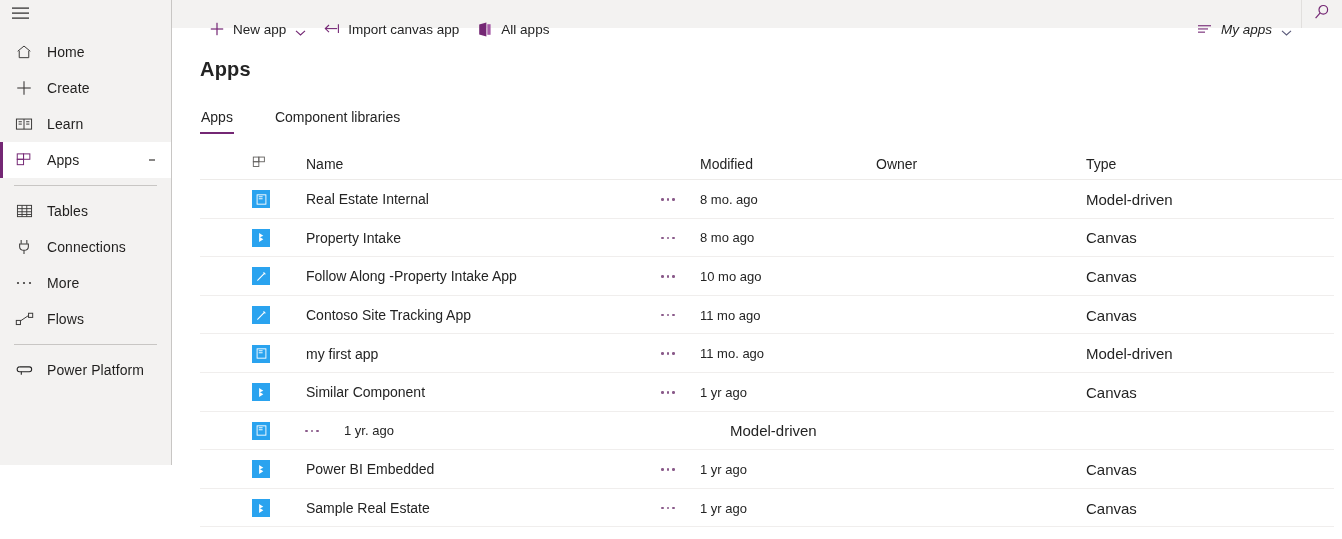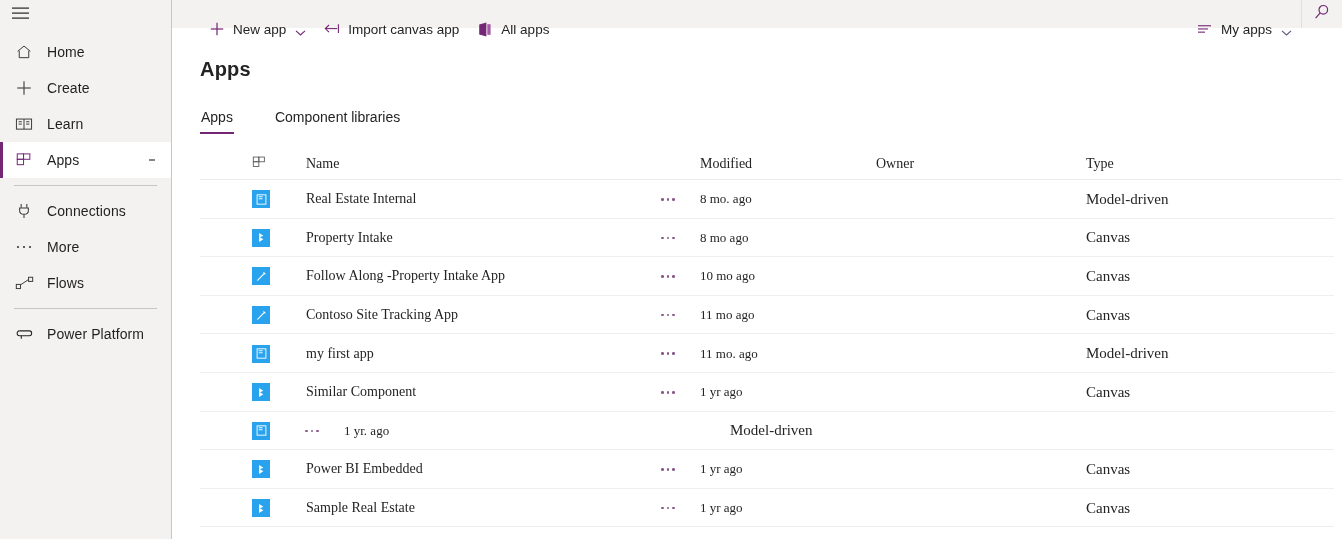--- a/index.html
+++ b/index.html
@@ -17,21 +17,21 @@
   #app {
     position: relative;
     width: 1342px;
     height: 539px;
     display: flex;
   }
 
   
   .sidebar {
     width: 172px;
-    height: 539px;
+    height: 465px;
     background: #f3f2f1;
     border-right: 1px solid #c8c6c4;
     box-sizing: border-box;
     position: relative;
     flex: 0 0 172px;
   }
   .hamburger {
     height: 28px;
     display: flex;
     align-items: center;
@@ -150,20 +150,21 @@
     align-items: center;
     color: #742774;
   }
   .cmd-group-right {
     position: absolute;
     right: 0;
     top: 0;
     height: 28px;
     display: flex;
     align-items: center;
+    font-style: italic;
   }
   .search-btn {
     width: 40px;
     height: 28px;
     display: flex;
     align-items: center;
     justify-content: center;
     border-left: 1px solid #e1dfdd;
     cursor: pointer;
     color: #742774;
@@ -202,21 +203,20 @@
     left: 0; right: 0;
     bottom: 0;
     height: 2px;
     background: #742774;
   }
 
   
   .table {
     margin-top: 14px;
     width: 1134px;
-    font-family: Liberation Serif, serif;
   }
   .trow {
     display: flex;
     align-items: center;
     height: 38.6px;
     box-sizing: border-box;
     position: relative;
   }
   .thead {
     height: 32px;
@@ -380,20 +380,29 @@
             <span></span>
             <span></span>
         </span>
       </div>
     </div>
 
     <div class="nav-sep"></div>
 
     <div class="nav-list" style="margin-top:0">
 
+      <div class="nav-item">
+        <span class="nav-icon">
+          <svg width="17" height="16" viewBox="0 0 18 17" fill="none" stroke="#3b3a39" stroke-width="1">
+            <rect x="1.5" y="2.5" width="15" height="12"></rect>
+            <path d="M1.5 6 H16.5 M1.5 9.3 H16.5 M1.5 12.2 H16.5 M6.4 2.5 V14.5 M11.4 2.5 V14.5"></path>
+          </svg>
+        </span>
+        <span class="nav-label">Tables</span>
+      </div>
 
       <div class="nav-item">
         <span class="nav-icon">
           <svg width="16" height="18" viewBox="0 0 16 19" fill="none" stroke="#3b3a39" stroke-width="1.1">
             <path d="M5 2.2 V6.2 M11 2.2 V6.2"></path>
             <path d="M3.4 6.4 H12.6 V9.2 C12.6 11.6 10.6 13 8 13 C5.4 13 3.4 11.6 3.4 9.2 Z"></path>
             <path d="M8 13 V17"></path>
           </svg>
         </span>
         <span class="nav-label">Connections</span>

